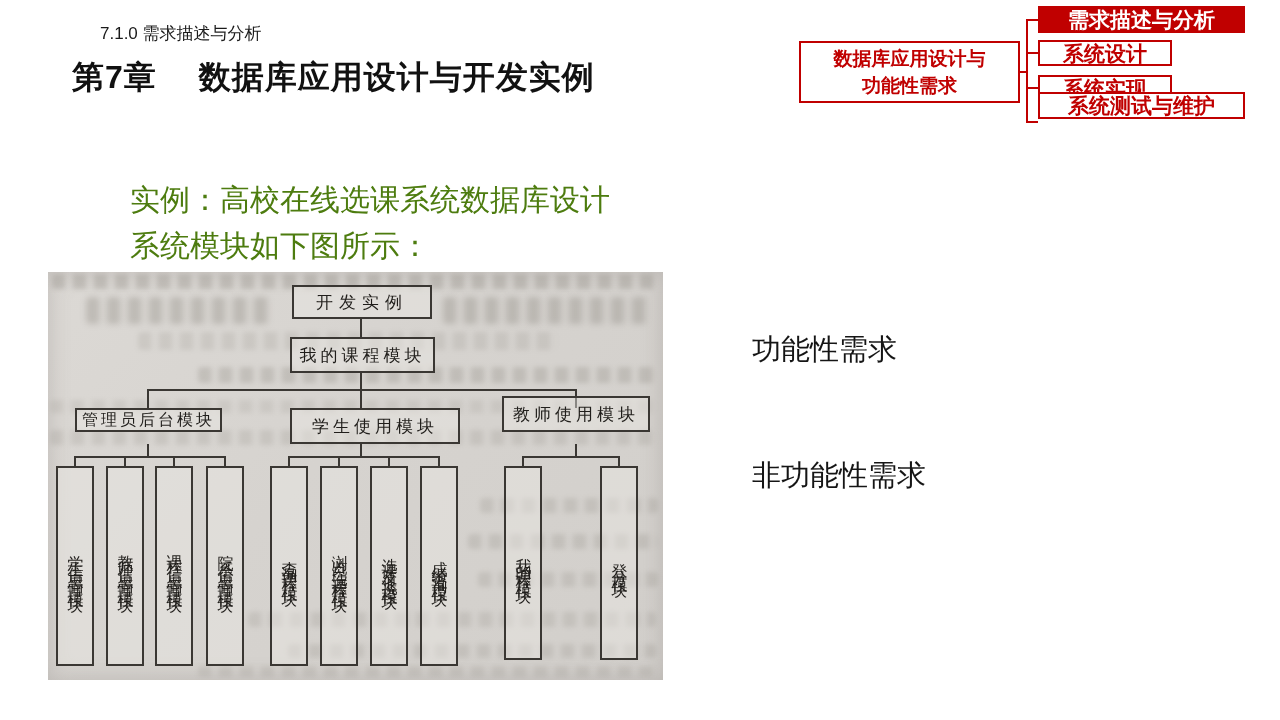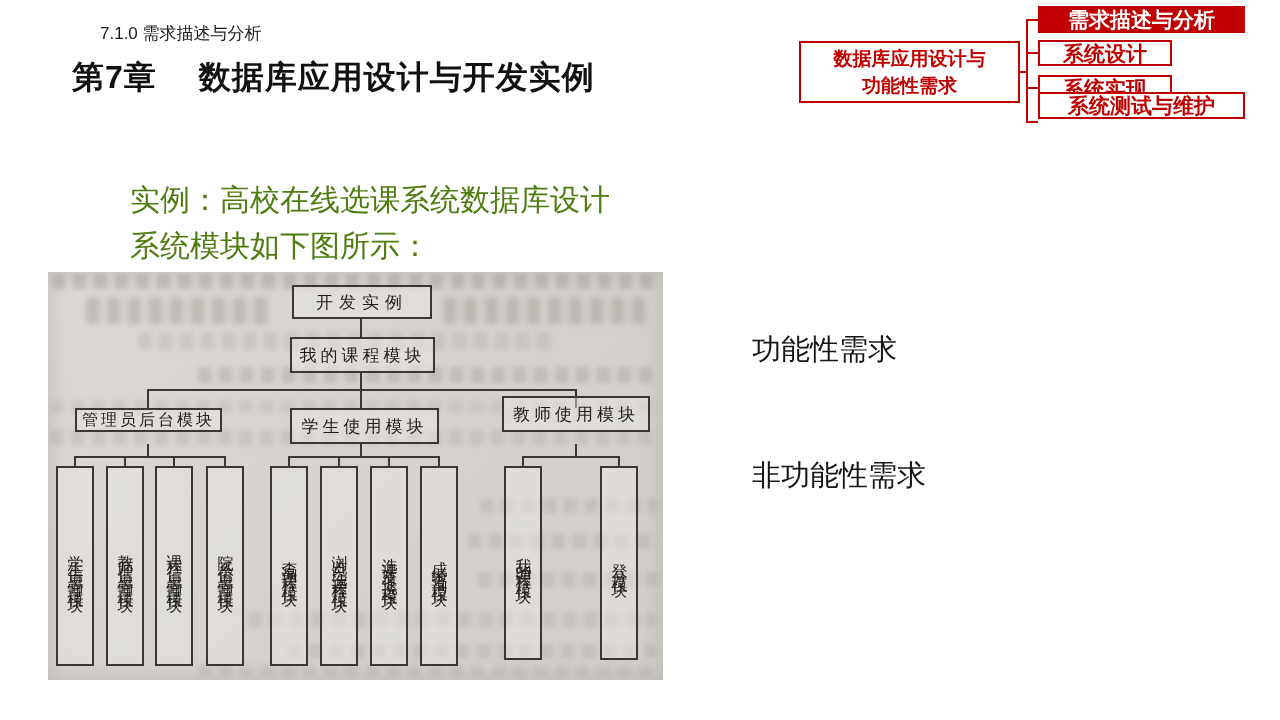--- a/index.html
+++ b/index.html
@@ -113,21 +113,21 @@
 
     <div class="cline" style="left:527px;top:172px;width:2px;height:13px;"></div>
     <div class="cline" style="left:474px;top:184px;width:98px;height:2px;"></div>
     <div class="cline" style="left:474px;top:184px;width:2px;height:10px;"></div>
     <div class="cline" style="left:570px;top:184px;width:2px;height:10px;"></div>
 
     <div class="dbox hnode" style="left:244px;top:13px;width:140px;height:34px;letter-spacing:6px;">开发实例</div>
     <div class="dbox hnode" style="left:242px;top:65px;width:145px;height:36px;">我的课程模块</div>
 
     <div class="dbox hnode" style="left:27px;top:136px;width:147px;height:24px;font-size:16px;letter-spacing:3px;">管理员后台模块</div>
-    <div class="dbox hnode" style="left:242px;top:136px;width:149px;height:36px;">学生使用模块</div>
+    <div class="dbox hnode" style="left:242px;top:136px;width:170px;height:36px;">学生使用模块</div>
     <div class="dbox hnode" style="left:454px;top:124px;width:148px;height:36px;">教师使用模块</div>
 
     <div class="dbox leaf" style="left:8px;">
       <span>学生信息管理模块</span>
       </div>
     <div class="dbox leaf" style="left:58px;">
       <span>教师信息管理模块</span>
       </div>
     <div class="dbox leaf" style="left:107px;">
       <span>课程信息管理模块</span>

